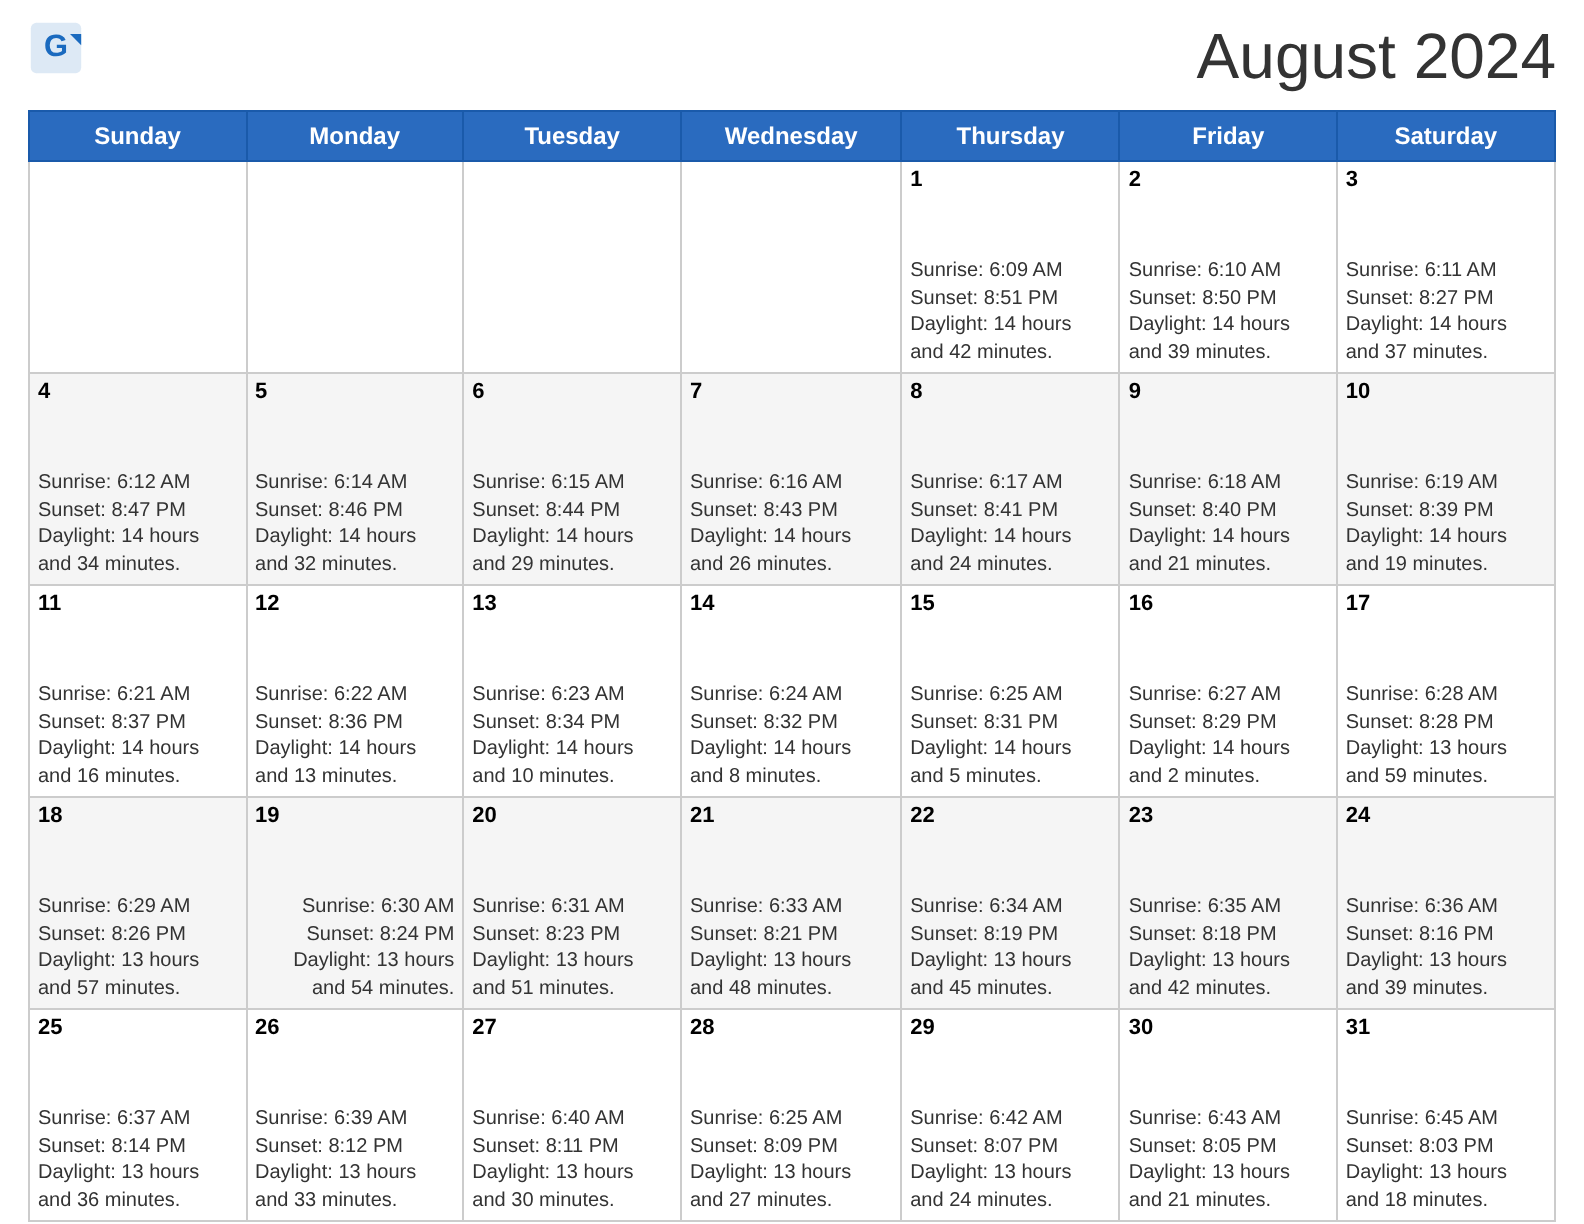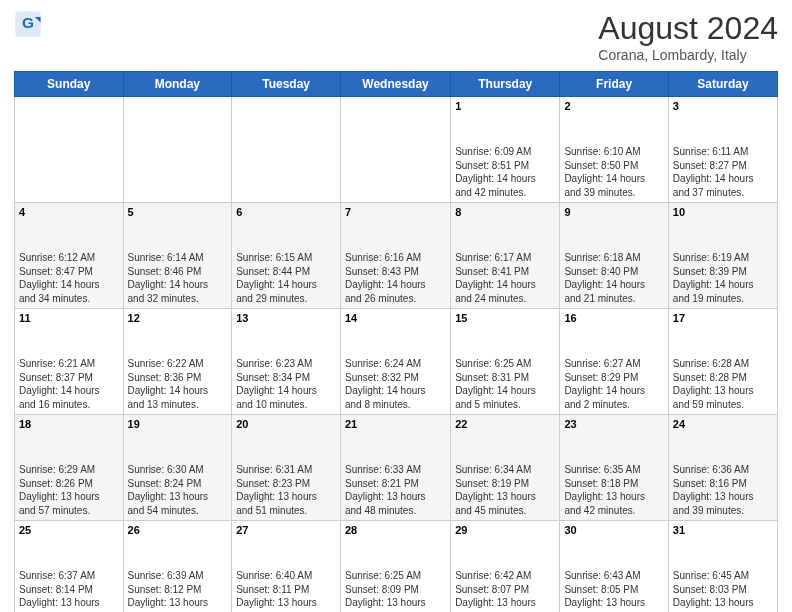--- a/index.html
+++ b/index.html
@@ -34,20 +34,21 @@
       color: #333;
       line-height: 1.2;
     }
     .logo-text .blue { color: #1a6abf; }
     .logo-icon {
       width: 28px;
       height: 28px;
       margin-right: 4px;
     }
     .title-block {
+      text-align: right;
     }
     .main-title {
       font-size: 32px;
       color: #333;
       font-weight: normal;
     }
     .subtitle {
       font-size: 14px;
       color: #555;
     }
@@ -99,21 +100,20 @@
   <div class="header">
     <div class="logo">
       <svg class="logo-icon" viewBox="0 0 40 40">
         <rect x="2" y="2" width="36" height="36" rx="4" fill="#1a6abf" opacity="0.15"></rect>
         <text x="20" y="26" text-anchor="middle" font-size="22" fill="#1a6abf" font-weight="bold">G</text>
         <polygon points="30,10 38,10 38,18" fill="#1a6abf"></polygon>
       </svg>
     </div>
     <div class="title-block">
       <div class="main-title">August 2024</div>
-      <div class="subtitle">Corana, Lombardy, Italy</div>
     </div>
   </div>
 
   <table class="calendar-table">
     <thead>
       <tr>
       <th>Sunday</th>
           <th>Monday</th>
           <th>Tuesday</th>
           <th>Wednesday</th>
@@ -255,21 +255,21 @@
         <tr>
           <td>
             <span class="day-number">18</span>
             <div class="day-info" style="white-space: pre-line;">Sunrise: 6:29 AM
 Sunset: 8:26 PM
 Daylight: 13 hours
 and 57 minutes.</div>
           </td>
           <td>
             <span class="day-number">19</span>
-            <div class="day-info" style="white-space: pre-line;">Sunrise: 6:30 AM
+            <div class="day-info" style="white-space: pre-line; text-align: right;">Sunrise: 6:30 AM
 Sunset: 8:24 PM
 Daylight: 13 hours
 and 54 minutes.</div>
           </td>
           <td>
             <span class="day-number">20</span>
             <div class="day-info" style="white-space: pre-line;">Sunrise: 6:31 AM
 Sunset: 8:23 PM
 Daylight: 13 hours
 and 51 minutes.</div>

